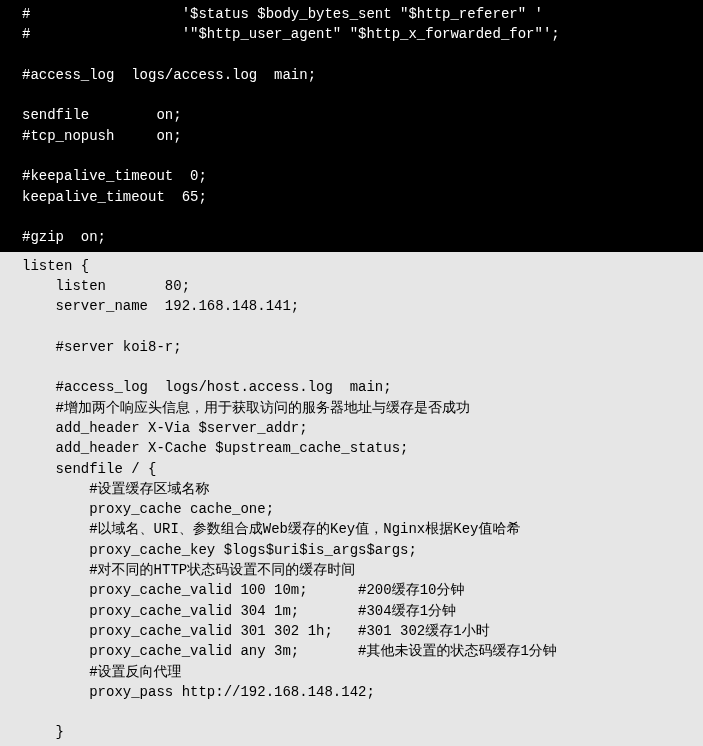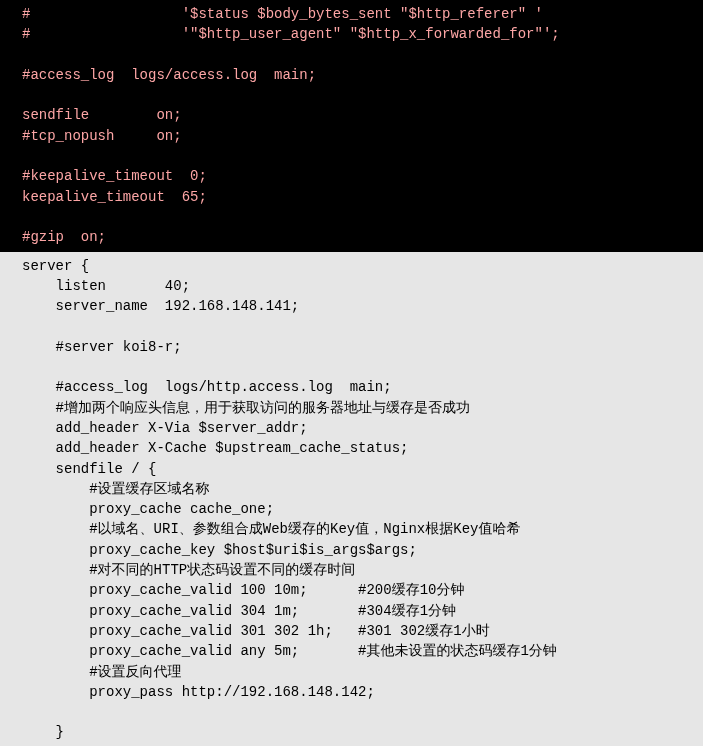--- a/index.html
+++ b/index.html
@@ -9,21 +9,21 @@
     }
     body {
       font-family: Consolas, "Courier New", monospace;
       font-size: 14px;
       line-height: 1.45;
       width: 703px;
       background: #e6e6e6;
     }
     .dark-section {
       background: #000000;
-      color: #fca5a5;
+      color: #ffffff;
       padding: 4px 0 4px 22px;
       white-space: pre;
     }
     .light-section {
       background: #e6e6e6;
       color: #000000;
       padding: 4px 0 0 22px;
       white-space: pre;
     }
   </style>
@@ -36,38 +36,38 @@
 <span>#access_log  logs/access.log  main;</span>
 <span></span>
 <span>sendfile        on;</span>
 <span>#tcp_nopush     on;</span>
 <span></span>
 <span>#keepalive_timeout  0;</span>
 <span>keepalive_timeout  65;</span>
 <span></span>
 <span>#gzip  on;</span>
 <span></span></div>
-<div class="light-section"><span>server {</span>
-<span>    listen       40;</span>
+<div class="light-section"><span>listen {</span>
+<span>    listen       80;</span>
 <span>    server_name  192.168.148.141;</span>
 <span></span>
 <span>    #server koi8-r;</span>
 <span></span>
-<span>    #access_log  logs/http.access.log  main;</span>
+<span>    #access_log  logs/host.access.log  main;</span>
 <span>    #增加两个响应头信息，用于获取访问的服务器地址与缓存是否成功</span>
 <span>    add_header X-Via $server_addr;</span>
 <span>    add_header X-Cache $upstream_cache_status;</span>
 <span>    sendfile / {</span>
 <span>        #设置缓存区域名称</span>
 <span>        proxy_cache cache_one;</span>
 <span>        #以域名、URI、参数组合成Web缓存的Key值，Nginx根据Key值哈希</span>
-<span>        proxy_cache_key $host$uri$is_args$args;</span>
+<span>        proxy_cache_key $logs$uri$is_args$args;</span>
 <span>        #对不同的HTTP状态码设置不同的缓存时间</span>
 <span>        proxy_cache_valid 100 10m;      #200缓存10分钟</span>
 <span>        proxy_cache_valid 304 1m;       #304缓存1分钟</span>
 <span>        proxy_cache_valid 301 302 1h;   #301 302缓存1小时</span>
-<span>        proxy_cache_valid any 5m;       #其他未设置的状态码缓存1分钟</span>
+<span>        proxy_cache_valid any 3m;       #其他未设置的状态码缓存1分钟</span>
 <span>        #设置反向代理</span>
 <span>        proxy_pass http://192.168.148.142;</span>
 <span></span>
 <span>    }</span>
 <span></span>
 </div>
 
 </body></html>

